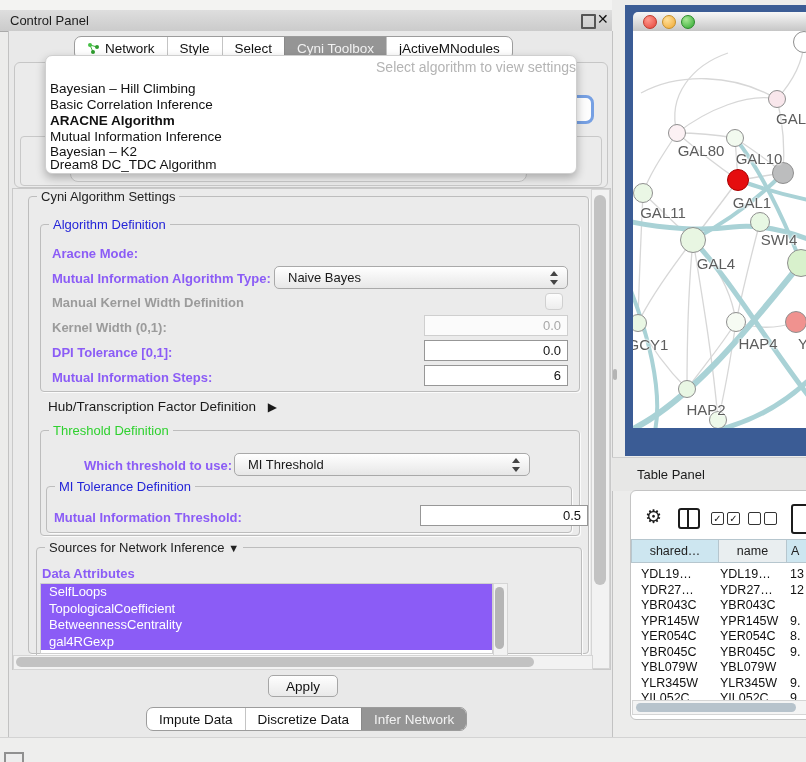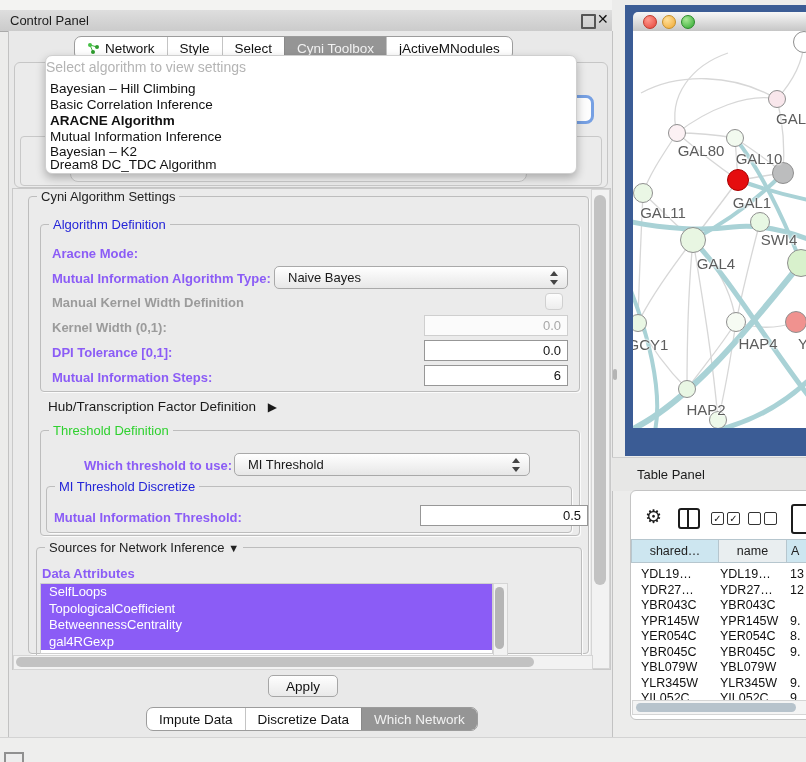--- a/index.html
+++ b/index.html
@@ -12,21 +12,21 @@
   .cp-card{left:8px;top:31px;width:603px;height:706px;background:#e9e9e9;border-left:1px solid #c2c2c2;border-right:1px solid #c2c2c2;border-bottom:1px solid #c2c2c2;}
   .float-btn{left:581px;top:14px;width:11px;height:11px;border:2px solid #555;background:transparent;border-radius:1px;}
   .close-x{left:597px;top:11px;font-size:14px;font-weight:bold;color:#111;}
   
   .tabbar{display:flex;height:22px;background:#fff;border:1px solid #9c9c9c;border-radius:7px;overflow:hidden;font-size:13.5px;align-items:stretch;}
   .tab{display:flex;align-items:center;padding:0 12px;color:#111;border-left:1px solid #c4c4c4;white-space:nowrap;}
   .tab:first-child{border-left:none;}
   .tab.sel{background:#959595;color:#f2f2f2;border-left:1px solid #8a8a8a;}
   
   .popup{left:45px;top:55px;width:530px;height:117px;background:#fff;border:1px solid #cfcfcf;border-radius:7px;box-shadow:0 4px 10px rgba(0,0,0,0.28);z-index:50;}
-  .popup-ph{position:absolute;left:0;top:3px;width:100%;text-align:left;color:#b4b4b4;font-size:14px;}
+  .popup-ph{position:absolute;left:0;top:3px;width:100%;text-align:right;color:#b4b4b4;font-size:14px;}
   .pitem{position:absolute;left:4px;font-size:13.5px;color:#111;white-space:nowrap;}
   .pitem.bold{font-weight:bold;}
   
   .panel-box{border:1px solid #c9c9c9;background:#ebebeb;}
   .gbox{border:1px solid #bdbdbd;border-radius:4px;box-shadow:1px 1px 0 rgba(255,255,255,0.8);}
   .gl{position:absolute;top:-8px;left:8px;background:#ebebeb;padding:0 4px;font-size:13px;color:#222;white-space:nowrap;}
   .gl.blue{color:#2324d8;}
   .gl.green{color:#2fd12f;}
   .lbl{position:absolute;font-size:13px;font-weight:bold;color:#8b5cf6;white-space:nowrap;}
   .lbl.gray{color:#9b9b9b;}
@@ -147,21 +147,21 @@
 
   <div class="abs gbox" style="left:40px;top:430px;width:538px;height:104px;">
     <span class="gl green">Threshold Definition</span>
   </div>
   <div class="lbl" style="left:84px;top:458px;">Which threshold to use:</div>
   <div class="combo" style="left:234px;top:453px;width:296px;">
     <span>MI Threshold</span>
     <span class="spin"></span>
   </div>
   <div class="abs gbox" style="left:46px;top:486px;width:524px;height:45px;">
-    <span class="gl blue">MI Threshold Discretize</span>
+    <span class="gl blue">MI Tolerance Definition</span>
   </div>
   <div class="lbl" style="left:54px;top:510px;">Mutual Information Threshold:</div>
   <div class="field" style="left:420px;top:505px;width:168px;">0.5</div>
 
   <div class="abs gbox" style="left:36px;top:547px;width:544px;height:110px;">
     <span class="gl">
       <span>Sources for Network Inference</span>
       <span style="font-size:11px;">▼</span>
     </span>
   </div>
@@ -185,21 +185,21 @@
 
   <button class="applybtn" style="left:268px;top:675px;">Apply</button>
   <div class="abs tabbar" style="left:146px;top:707px;">
     <div class="tab">
         <span>Impute Data</span>
       </div>
     <div class="tab">
         <span>Discretize Data</span>
       </div>
     <div class="tab sel">
-        <span>Which Network</span>
+        <span>Infer Network</span>
       </div>
   </div>
 
   <div class="abs" style="left:0;top:737px;width:806px;height:25px;background:#eeeeed;border-top:1px solid #d3d3d3;"></div>
   <div class="abs" style="left:4px;top:752px;width:16px;height:12px;border:2px solid #909090;background:#ededed;"></div>
 
   <div class="abs" style="left:613px;top:369px;width:4px;height:11px;background:#b4b4b4;border-radius:2px;"></div>
 
   <div class="abs netwin">
     <div class="nettitle">

